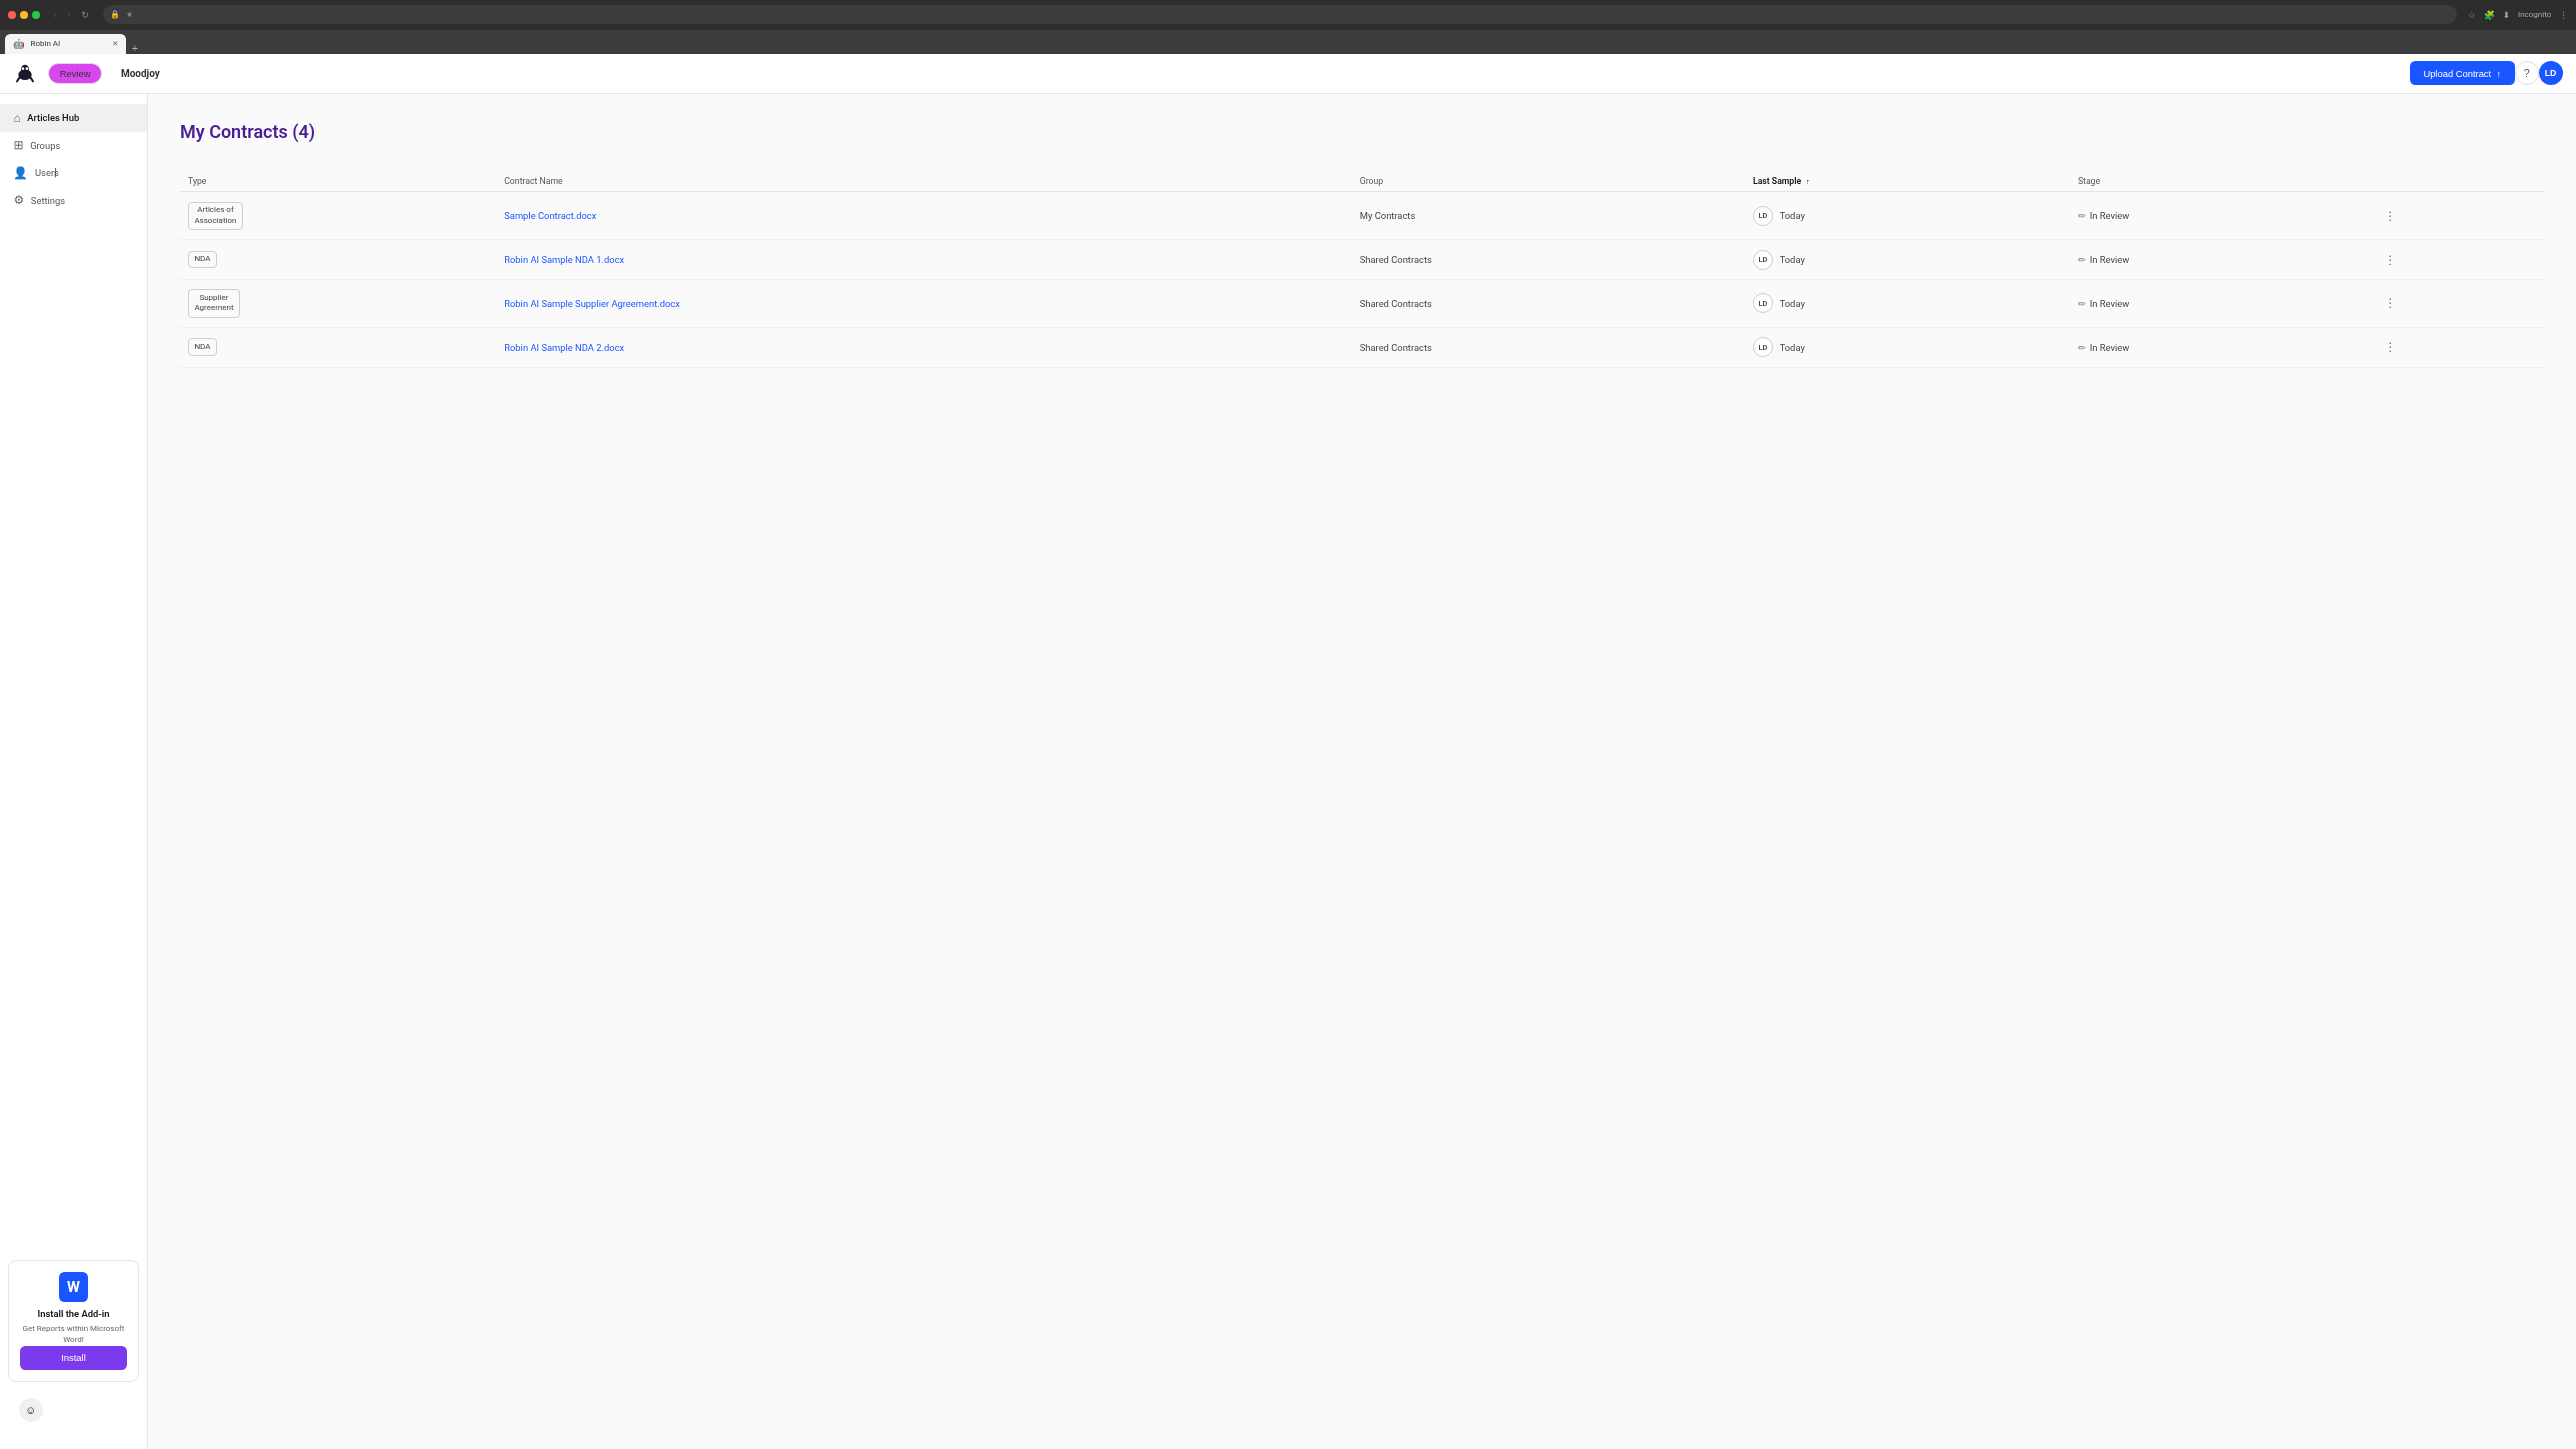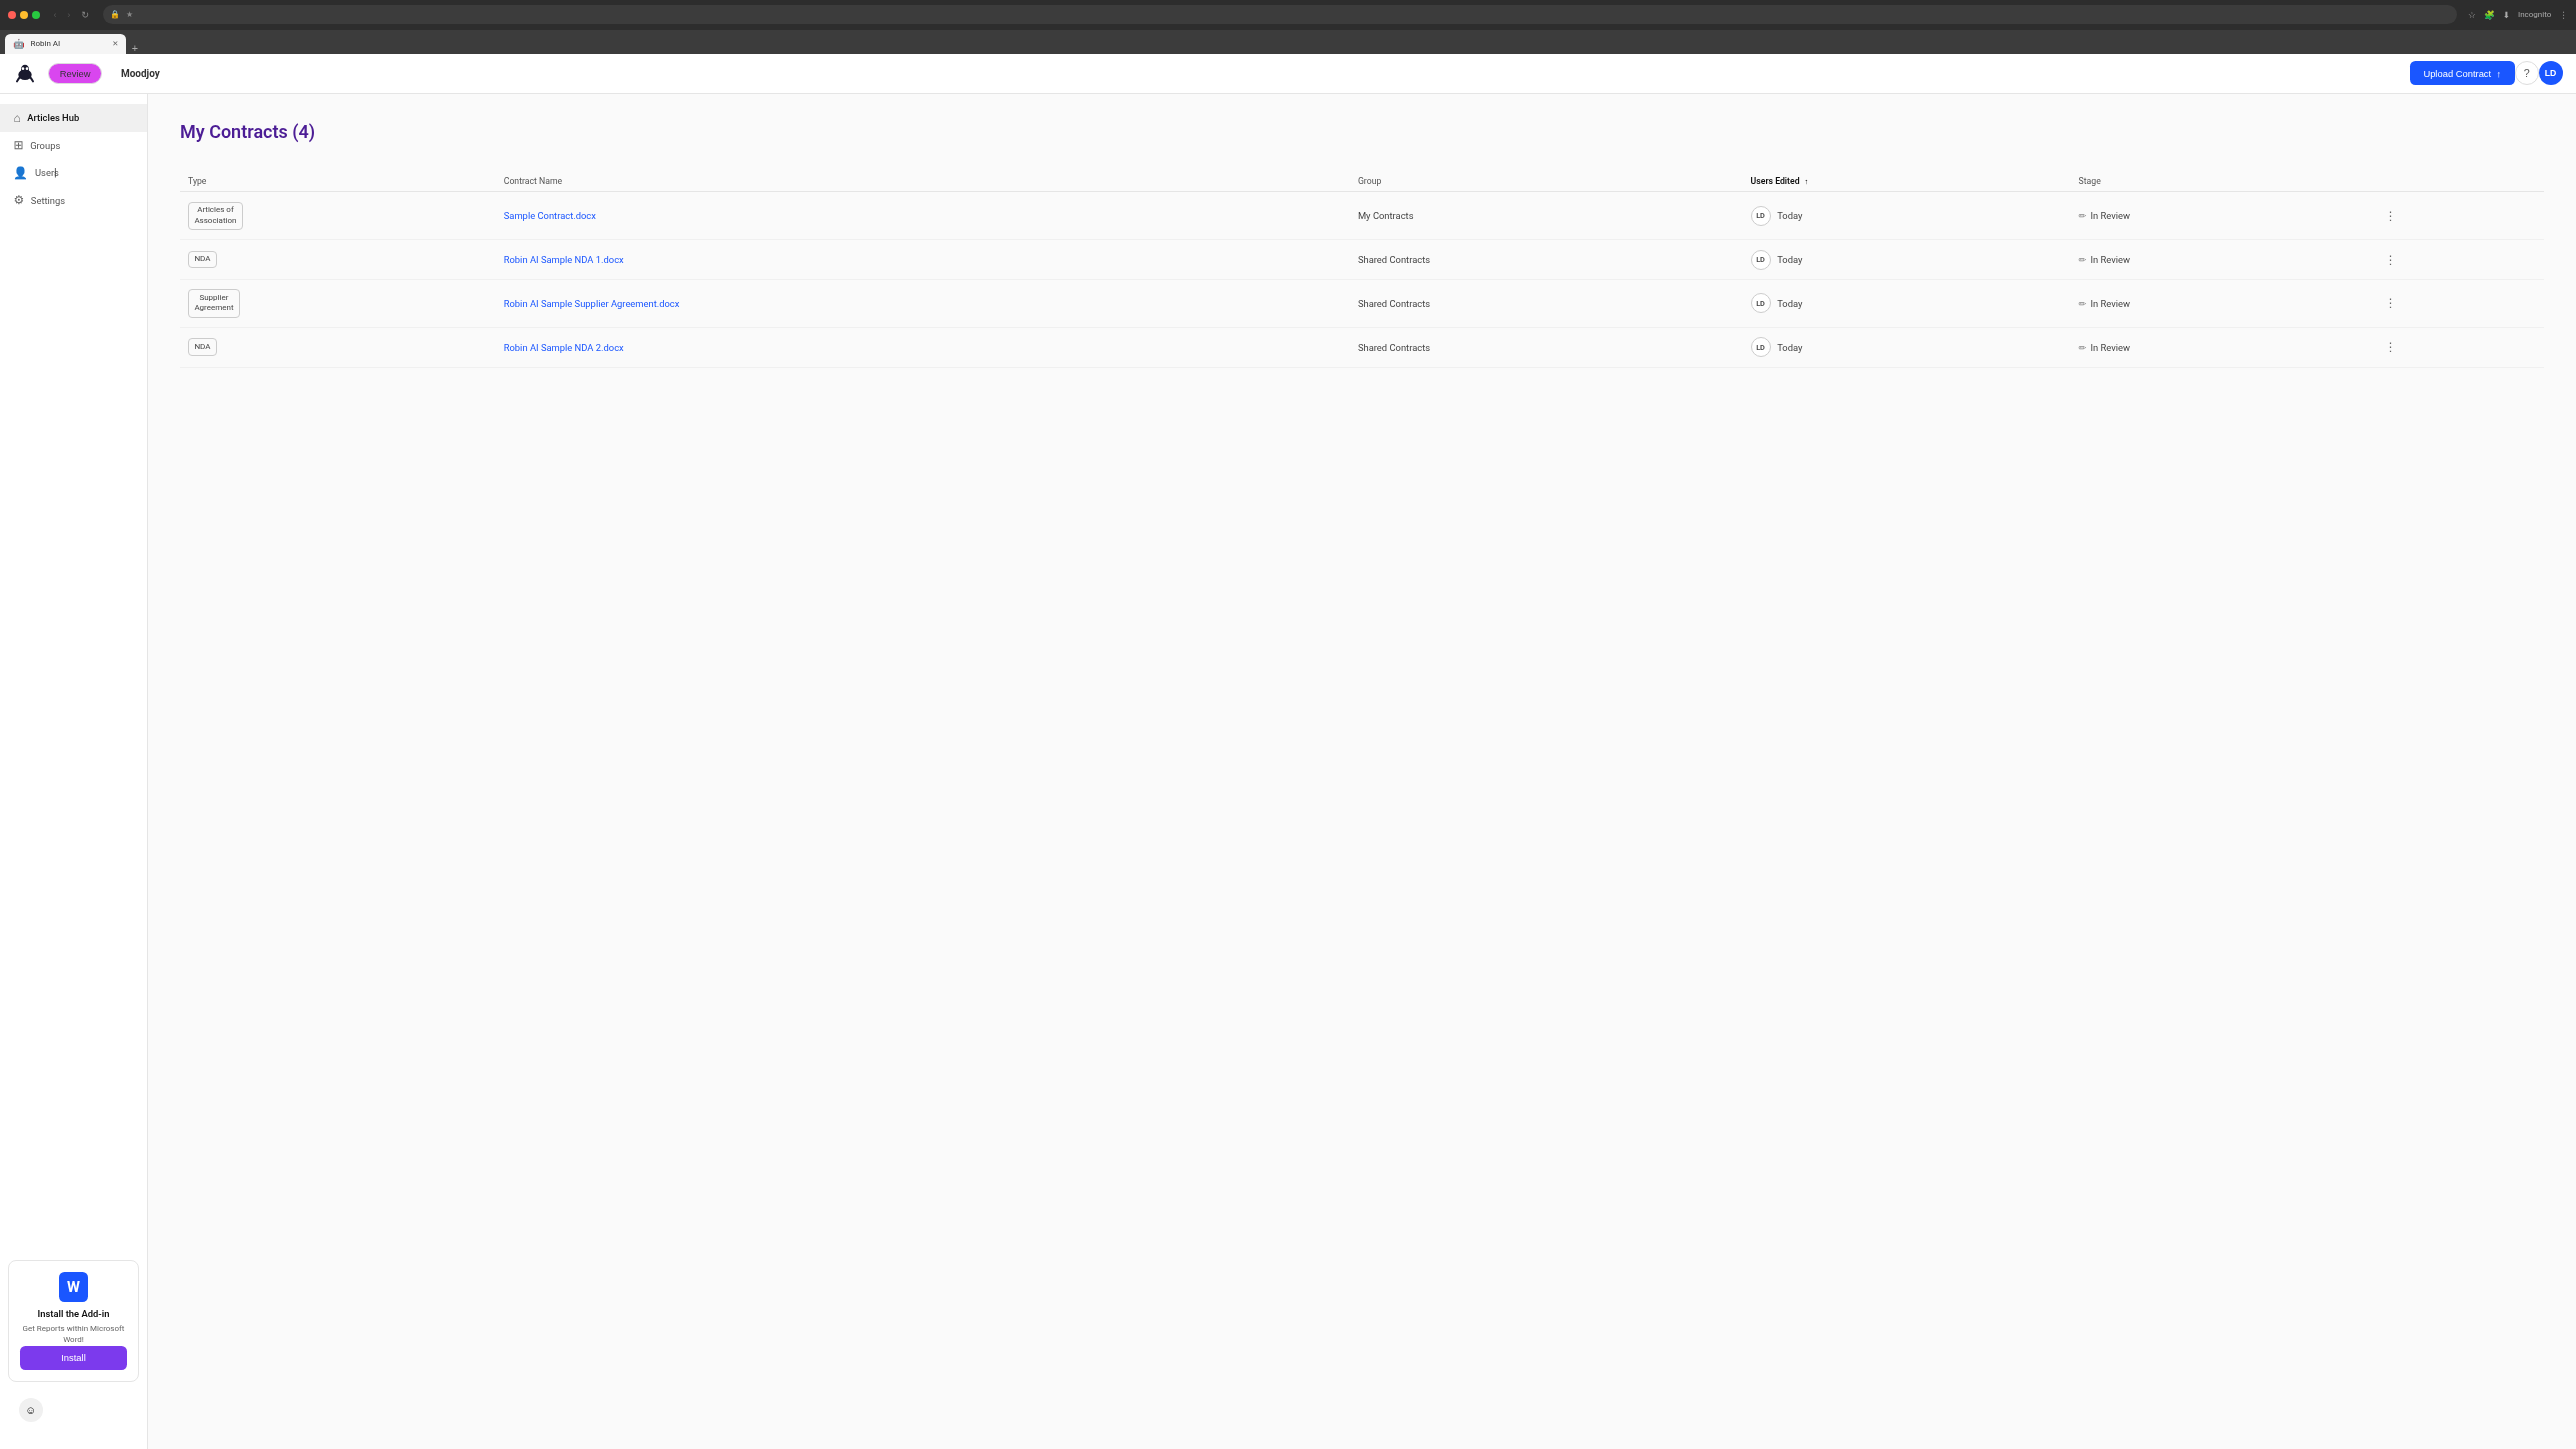--- a/index.html
+++ b/index.html
@@ -356,21 +356,21 @@
     <div class="main-content">
       <h1 class="page-title">My Contracts (4)</h1>
 
       <table class="contracts-table">
         <thead>
           <tr>
             <th>Type</th>
             <th>Contract Name</th>
             <th>Group</th>
             <th class="sorted" style="cursor:pointer;">
-              <span>Users Edited</span>
+              <span>Last Sample</span>
               <span class="sort-icon">↑</span>
             </th>
             <th>Stage</th>
             <th></th>
           </tr>
         </thead>
         <tbody id="table-body">
         <tr>
       <td>
         <span class="type-badge">Articles of

